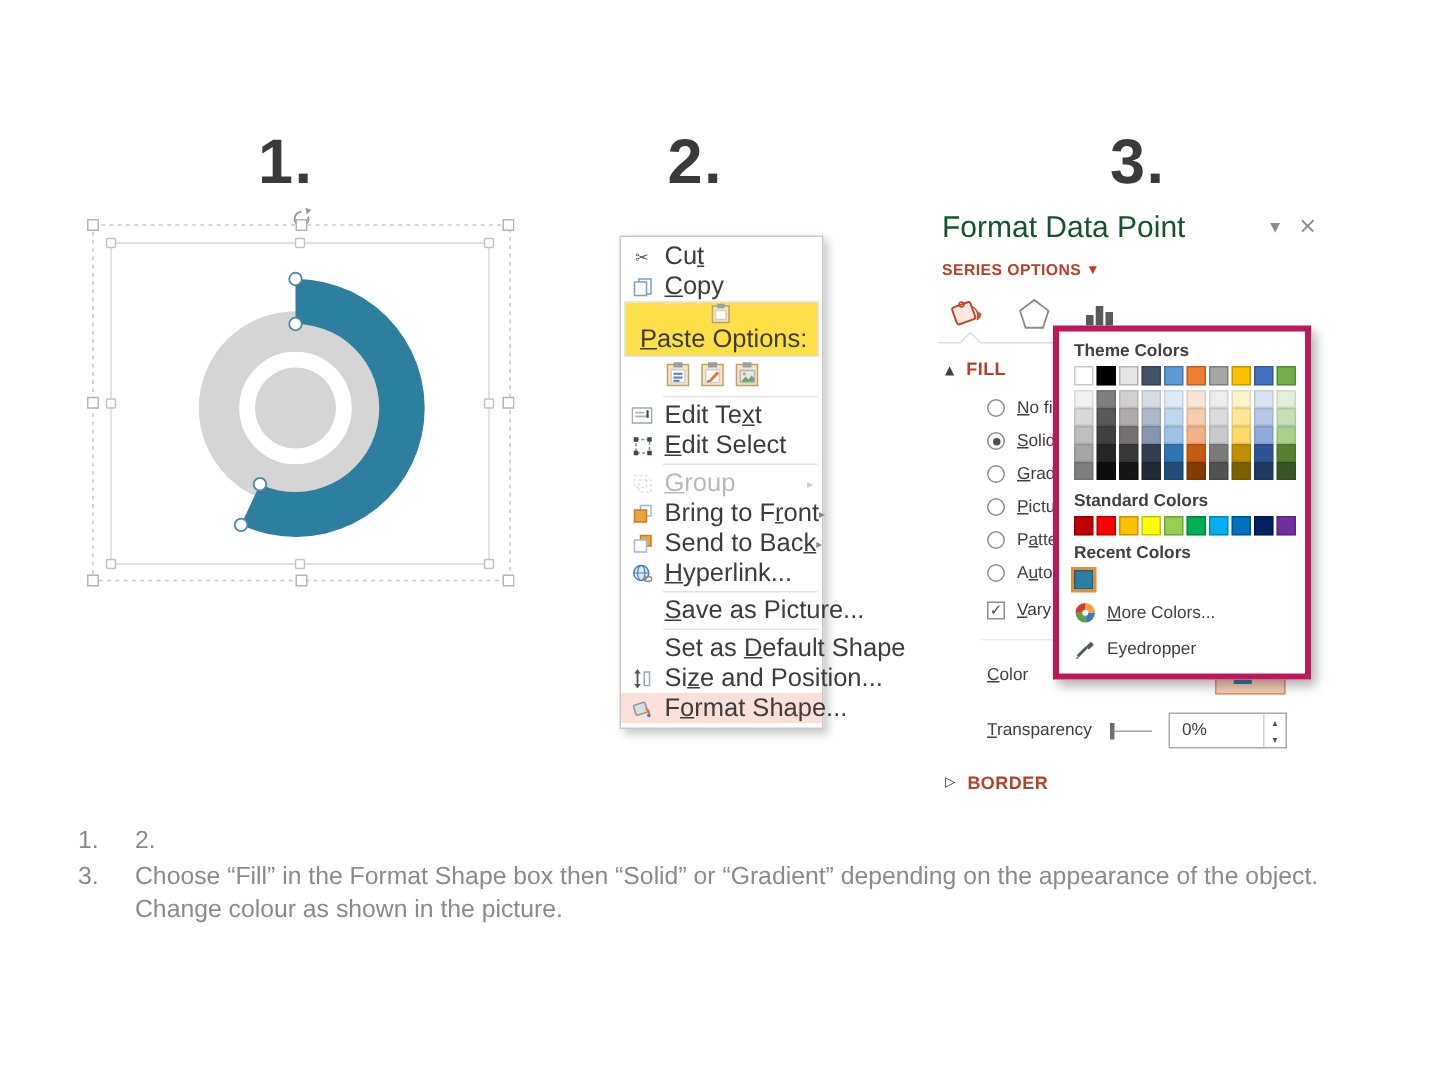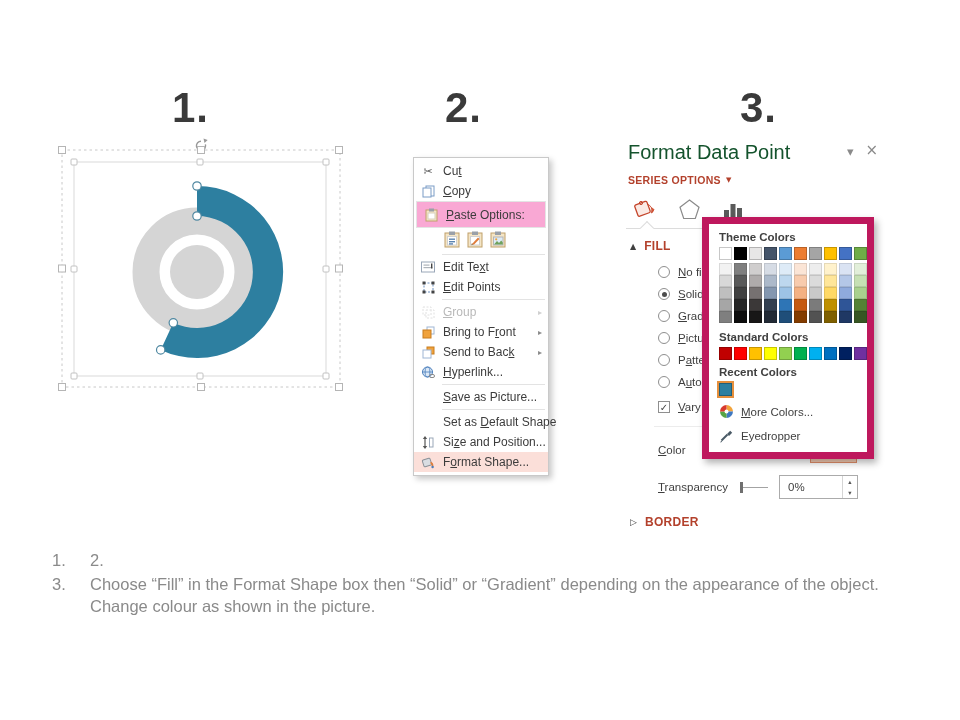--- a/index.html
+++ b/index.html
@@ -13,27 +13,27 @@
 
   
   .chart-wrap { position:absolute; left:58px; top:138px; width:285px; height:255px; }
 
   
   .ctx-menu { position:absolute; left:413px; top:157px; width:136px; background:#fff;
               border:1px solid #c9c9c9; box-shadow:3px 3px 6px rgba(0,0,0,.22); padding:3px 0; z-index:5; }
   .menu-row { display:flex; align-items:center; height:20px; padding:0 6px 0 4px; }
   .menu-ico { width:20px; flex:none; display:flex; justify-content:center; align-items:center; }
   .menu-ico .glyph { font-family:"DejaVu Sans", sans-serif; font-size:11px; color:#5a5a5a; }
-  .menu-label { margin-left:5px; font-size:12px; color:#3c3c3c; white-space:nowrap; }
+  .menu-label { margin-left:5px; font-size:17px; color:#3c3c3c; white-space:nowrap; }
   .menu-arrow { margin-left:auto; font-size:8px; color:#8a8a8a; font-family:"DejaVu Sans", sans-serif; }
   .menu-row.disabled .menu-label { color:#b9b9b9; }
   .menu-row.disabled .menu-arrow { color:#cfcfcf; }
   .menu-row.disabled svg { opacity:.45; }
   .menu-row.hl { background:#FBDFD9; }
-  .menu-row.opts { background:#f9a8d4; border:1px solid #e4e4e4; margin:0 2px; height:27px; }
+  .menu-row.opts { background:#fde047; border:1px solid #e4e4e4; margin:0 2px; height:37px;flex-direction:column; }
   .sep { height:1px; background:#e3e3e3; margin:2px 3px 2px 28px; }
   .paste-row { display:flex; gap:5px; padding:3px 0 4px 30px; }
   .paste-row svg { cursor:pointer; }
 
   
   .panel { position:absolute; left:618px; top:133px; width:272px; height:416px; background:#fff; z-index:1; }
   .panel-head { display:flex; align-items:flex-start; padding:8px 12px 0 10px; }
   .panel-title { font-size:20px; color:#14532d; flex:1; }
   .win-ctl { display:flex; gap:12px; color:#8a8a8a; font-size:13px; margin-top:3px; font-family:"DejaVu Sans", sans-serif; }
   .win-ctl span { cursor:pointer; }
@@ -62,21 +62,21 @@
   .transp-row .opt-label { width:82px; }
   .slider-handle { width:3px; height:11px; background:#6f6f6f; flex:none; }
   .slider-line { width:25px; height:1px; background:#a3a3a3; flex:none; }
   .spin-box { margin-left:11px; width:79px; height:24px; border:1px solid #ababab; background:#fff; display:flex; align-items:center; }
   .spin-val { flex:1; font-size:11.5px; color:#3f3f3f; padding-left:8px; }
   .spin-btns { width:15px; height:100%; border-left:1px solid #d5d5d5; display:flex; flex-direction:column; }
   .spin-btns span { flex:1; display:flex; align-items:center; justify-content:center; font-size:6.5px; color:#555;
                     font-family:"DejaVu Sans", sans-serif; cursor:pointer; }
 
   
-  .picker { position:absolute; left:702px; top:217px; width:172px; background:#fff; border:7px solid #be185d;
+  .picker { position:absolute; left:702px; top:217px; width:172px; background:#fff; border:4px solid #be185d;
             box-shadow:3px 4px 7px rgba(0,0,0,.3); padding:7px 10px 8px 10px; z-index:10; }
   .pick-label { font-size:11.5px; font-weight:bold; color:#404040; }
   .swatch-row { display:grid; grid-template-columns:repeat(10,13px); gap:2px; margin-top:4px; }
   .swatch-row .sw { width:13px; height:13px; border:1px solid rgba(0,0,0,.22); cursor:pointer; }
   .variant-grid { display:grid; grid-template-columns:repeat(10,13px); column-gap:2px; row-gap:0; margin-top:3px; }
   .variant-grid .sw { width:13px; height:12px; border:1px solid rgba(0,0,0,.10); cursor:pointer; }
   .mt8{margin-top:8px} .mt6{margin-top:6px}
   .recent-row { display:grid; grid-template-columns:repeat(10,13px); gap:2px; margin-top:5px; }
   .recent-row .sw { width:13px; height:13px; border:1px solid rgba(0,0,0,.25); outline:2px solid #E58F3C; outline-offset:0px; cursor:pointer; }
   .pick-item { display:flex; align-items:center; gap:7px; margin-top:7px; height:17px; cursor:pointer; }
@@ -213,21 +213,21 @@
     <div class="menu-row">
       <span class="menu-ico">
         <svg width="13" height="13">
             <rect x="2" y="2" width="9" height="9" fill="none" stroke="#6a8fc0" stroke-dasharray="2 1.5"></rect>
             <rect x="0.5" y="0.5" width="3" height="3" fill="#444"></rect>
             <rect x="9.5" y="0.5" width="3" height="3" fill="#444"></rect>
             <rect x="0.5" y="9.5" width="3" height="3" fill="#444"></rect>
             <rect x="9.5" y="9.5" width="3" height="3" fill="#444"></rect>
           </svg>
       </span>
-      <span class="menu-label"><span></span><u>E</u><span>dit Points</span></span>
+      <span class="menu-label"><span></span><u>E</u><span>dit Select</span></span>
     </div>
     <div class="sep"></div>
     <div class="menu-row disabled">
       <span class="menu-ico">
         <svg width="13" height="13">
             <rect x="1" y="1" width="8" height="8" fill="none" stroke="#bcbcbc" stroke-dasharray="2 1.5"></rect>
             <rect x="4" y="4" width="8" height="8" fill="none" stroke="#bcbcbc" stroke-dasharray="2 1.5"></rect>
           </svg>
       </span>
       <span class="menu-label"><span></span><u>G</u><span>roup</span></span>

